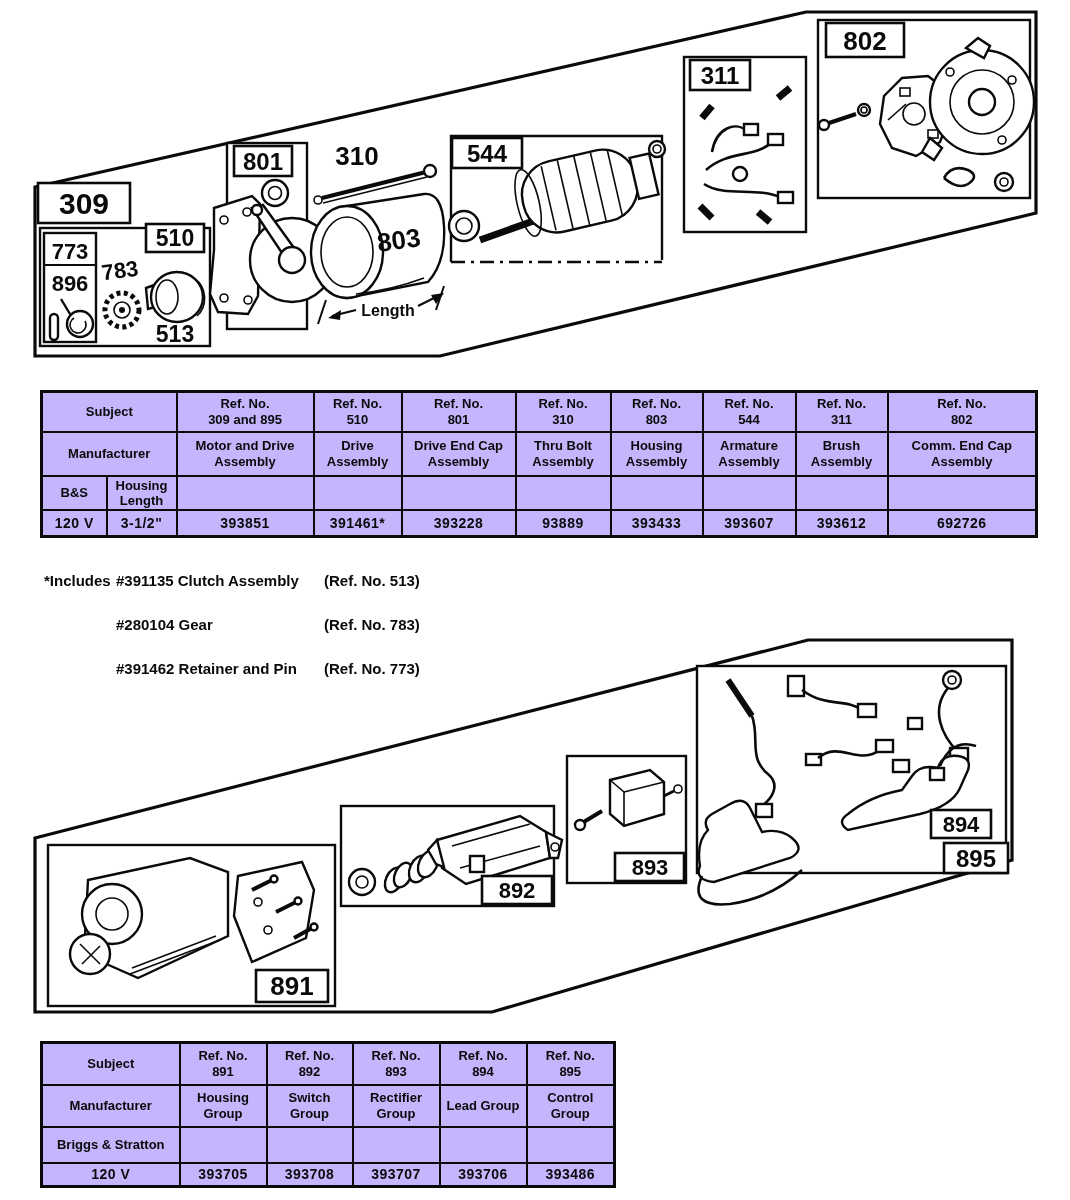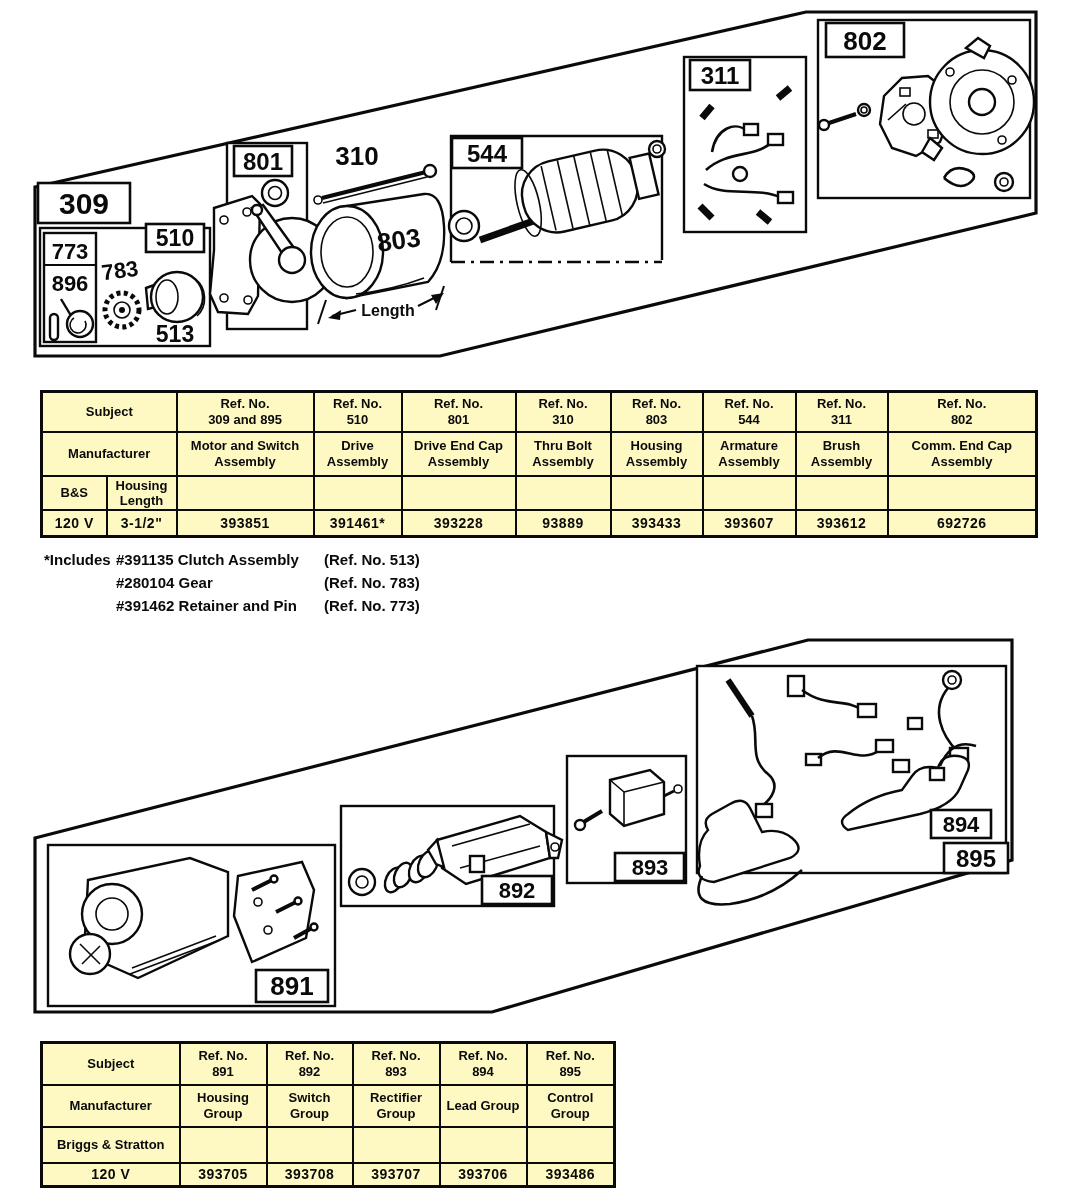--- a/index.html
+++ b/index.html
@@ -12,36 +12,36 @@
   .page { position:relative; width:1070px; height:1200px; background:#fff; overflow:hidden; }
 
   svg { position:absolute; left:0; }
   svg text { font-family:"Liberation Sans", sans-serif; font-weight:700; fill:#0a0a0a; }
   .lblbox { fill:#fff; stroke:#0a0a0a; stroke-width:2.6; }
   .box    { fill:#fff; stroke:#0a0a0a; stroke-width:2.4; }
   .part   { fill:#fff; stroke:#0a0a0a; stroke-width:2.4; }
   .thin   { fill:none; stroke:#0a0a0a; stroke-width:1.6; }
   .wire   { fill:none; stroke:#0a0a0a; stroke-width:2.6; }
 
-  table { border-collapse:collapse; position:absolute; table-layout:fixed; background:#fef9c3; }
+  table { border-collapse:collapse; position:absolute; table-layout:fixed; background:#c4b5fd; }
   #table1 { left:40px; top:390px; width:995px; border:3px solid #0a0a0a; }
   #table2 { left:40px; top:1041px; width:573px; border:3px solid #0a0a0a; }
   td {
     border:2px solid #0a0a0a; text-align:center; vertical-align:middle;
     font-weight:700; font-size:13px; line-height:1.18; padding:1px 2px;
   }
   #table1 tr.r1 { height:40px; } #table1 tr.r2 { height:44px; }
   #table1 tr.r3 { height:22px; } #table1 tr.r4 { height:26px; }
   #table2 tr.r1 { height:42px; } #table2 tr.r2 { height:42px; }
   #table2 tr.r3 { height:36px; } #table2 tr.r4 { height:24px; }
   td.val { font-size:14px; letter-spacing:0.5px; }
   .l { display:block; }
 
   .footnotes { position:absolute; left:44px; top:548px; font-weight:700; font-size:15px; }
-  .fn-row { display:grid; grid-template-columns:72px 208px auto; line-height:23px; }
+  .fn-row { display:grid; grid-template-columns:72px 208px auto; line-height:23px;margin-top:21px; }
   .fn-part { white-space:nowrap; }
   .fn-ref  { white-space:nowrap; }
 </style>
 </head>
 <body>
 
 <div class="page">
 
   <svg style="top:0" width="1070" height="378" viewBox="0 0 1070 378">
 
@@ -235,21 +235,21 @@
             <span class="l">Ref. No.</span>
             <span class="l">311</span>
           </td>
       <td>
             <span class="l">Ref. No.</span>
             <span class="l">802</span>
           </td>
     </tr>
     <tr class="r2">
       <td colspan="2">Manufacturer</td>
-      <td>Motor and Switch Assembly</td>
+      <td>Motor and Drive Assembly</td>
       <td>Drive Assembly</td>
       <td>Drive End Cap Assembly</td>
       <td>Thru Bolt Assembly</td>
       <td>Housing Assembly</td>
       <td>Armature Assembly</td>
       <td>Brush Assembly</td>
       <td>Comm. End Cap Assembly</td>
     </tr>
     <tr class="r3">
       <td>B&amp;S</td>

